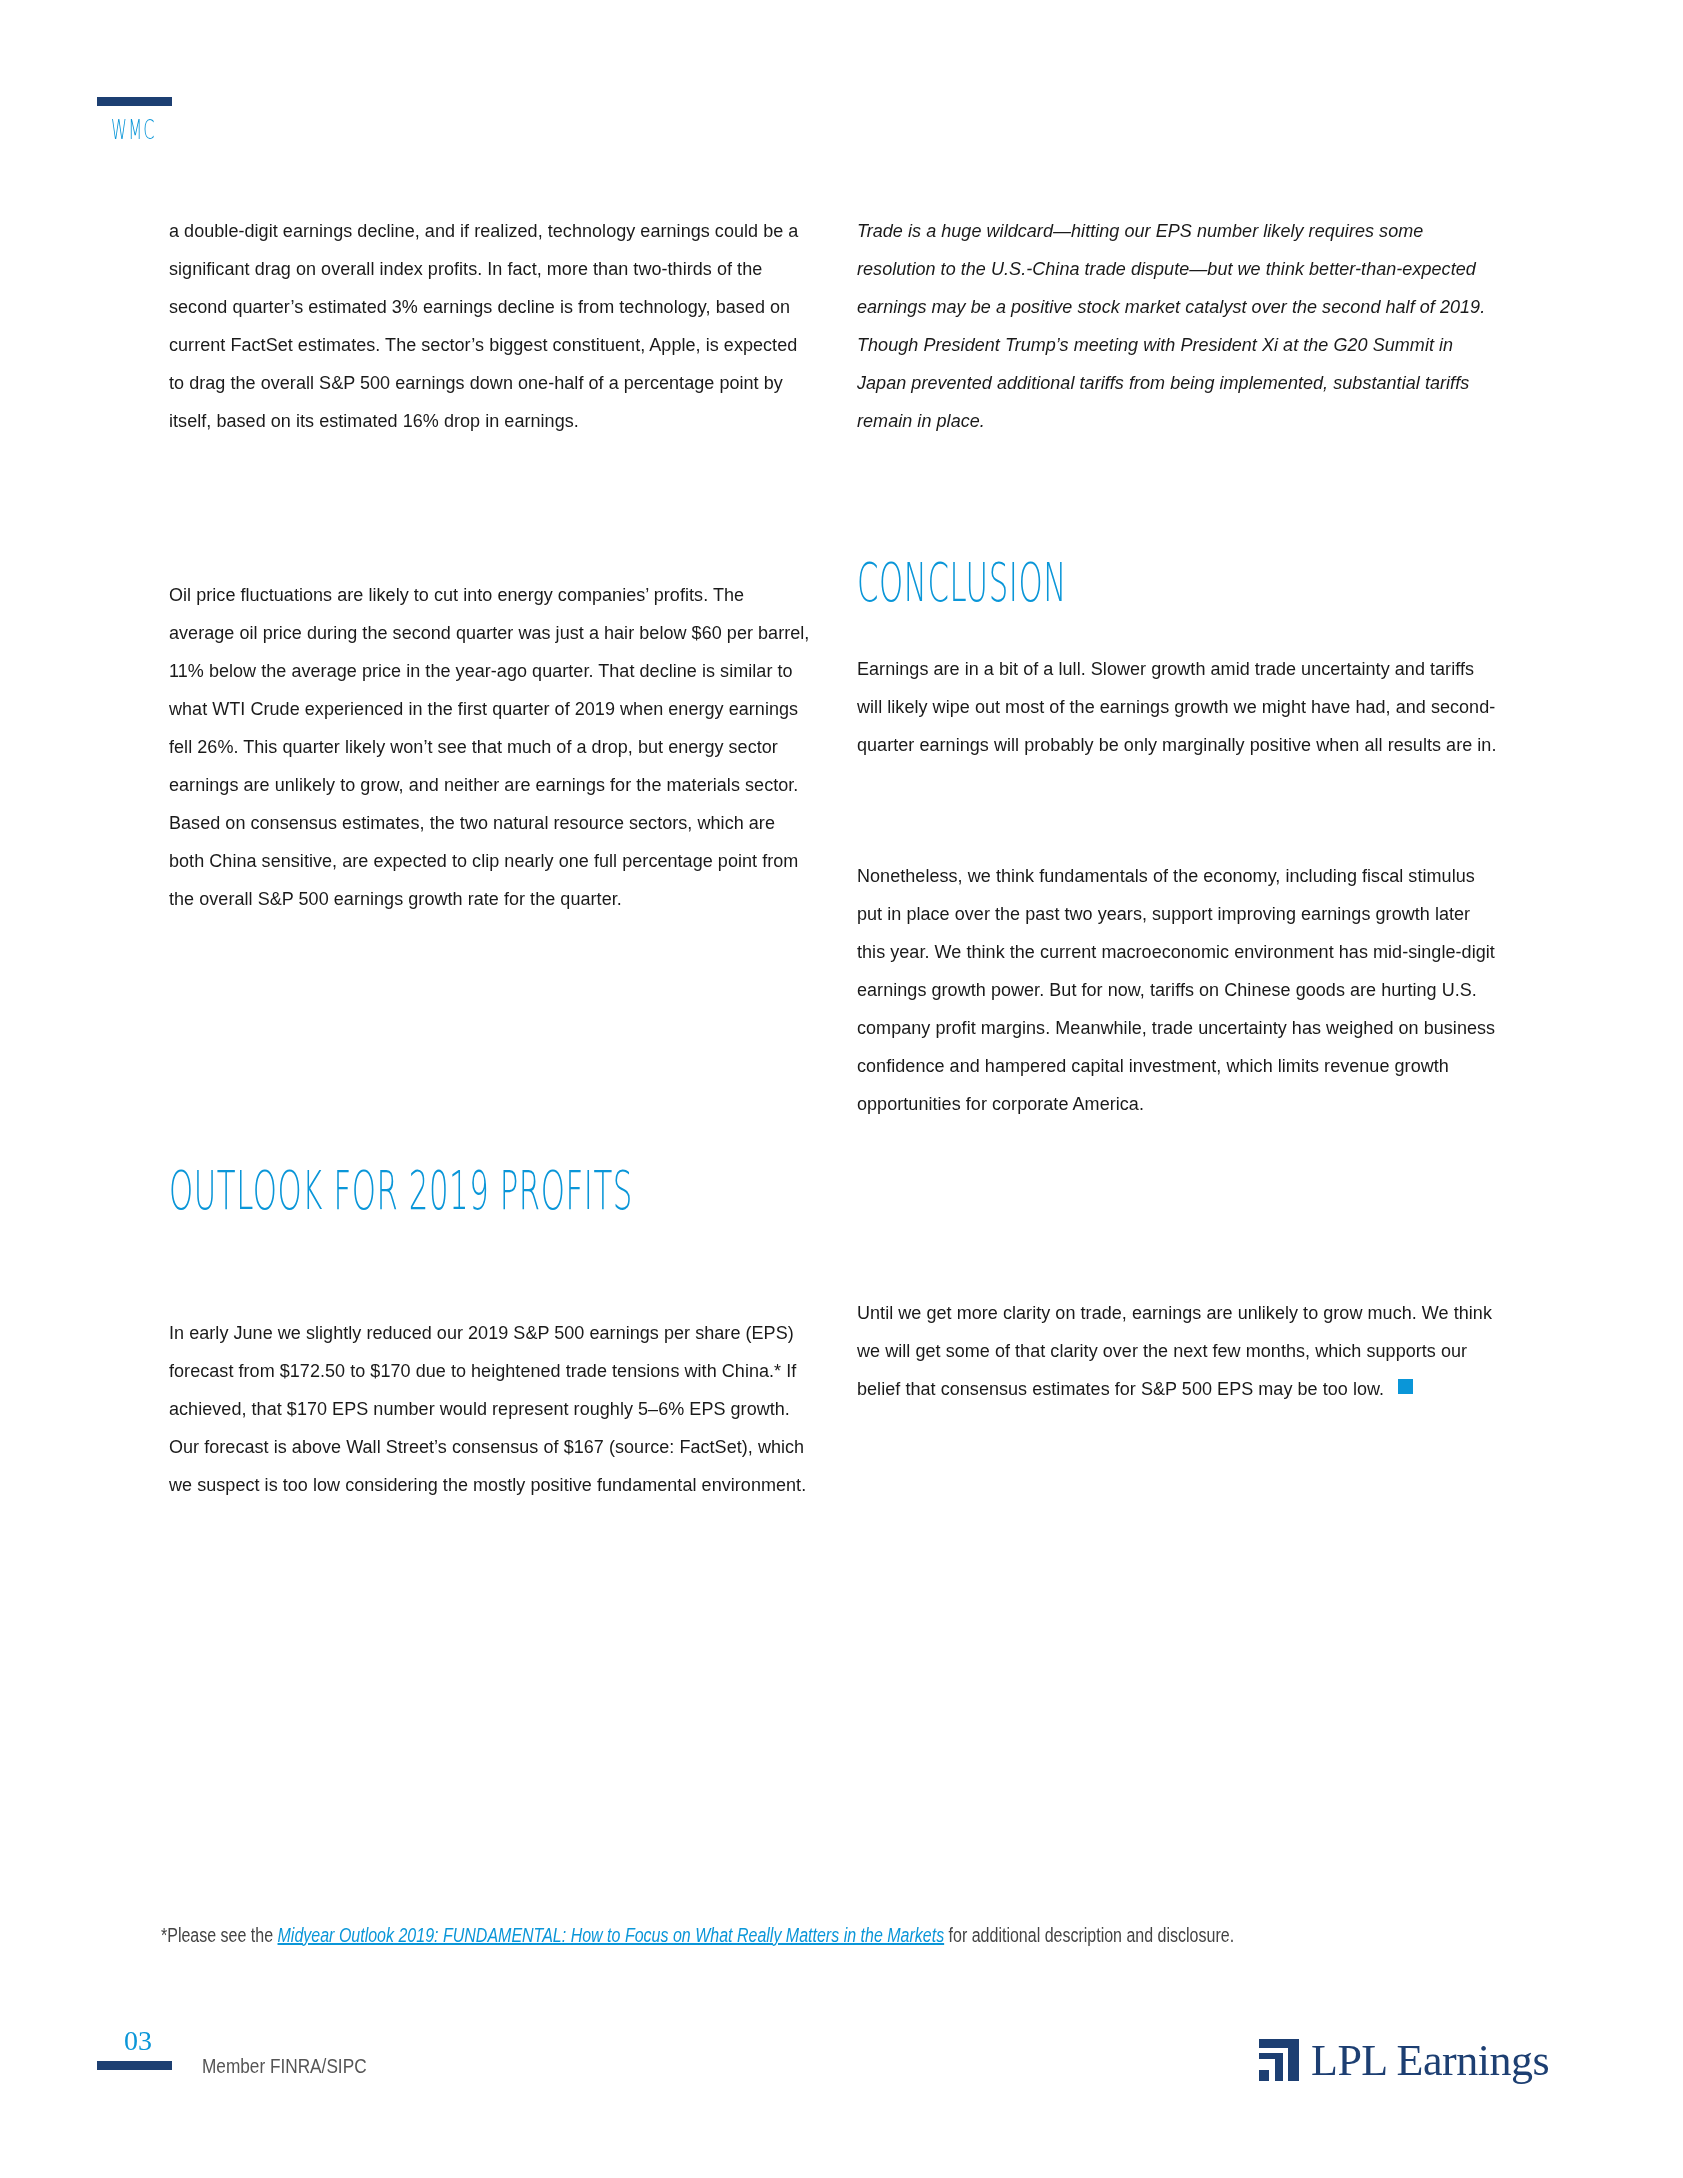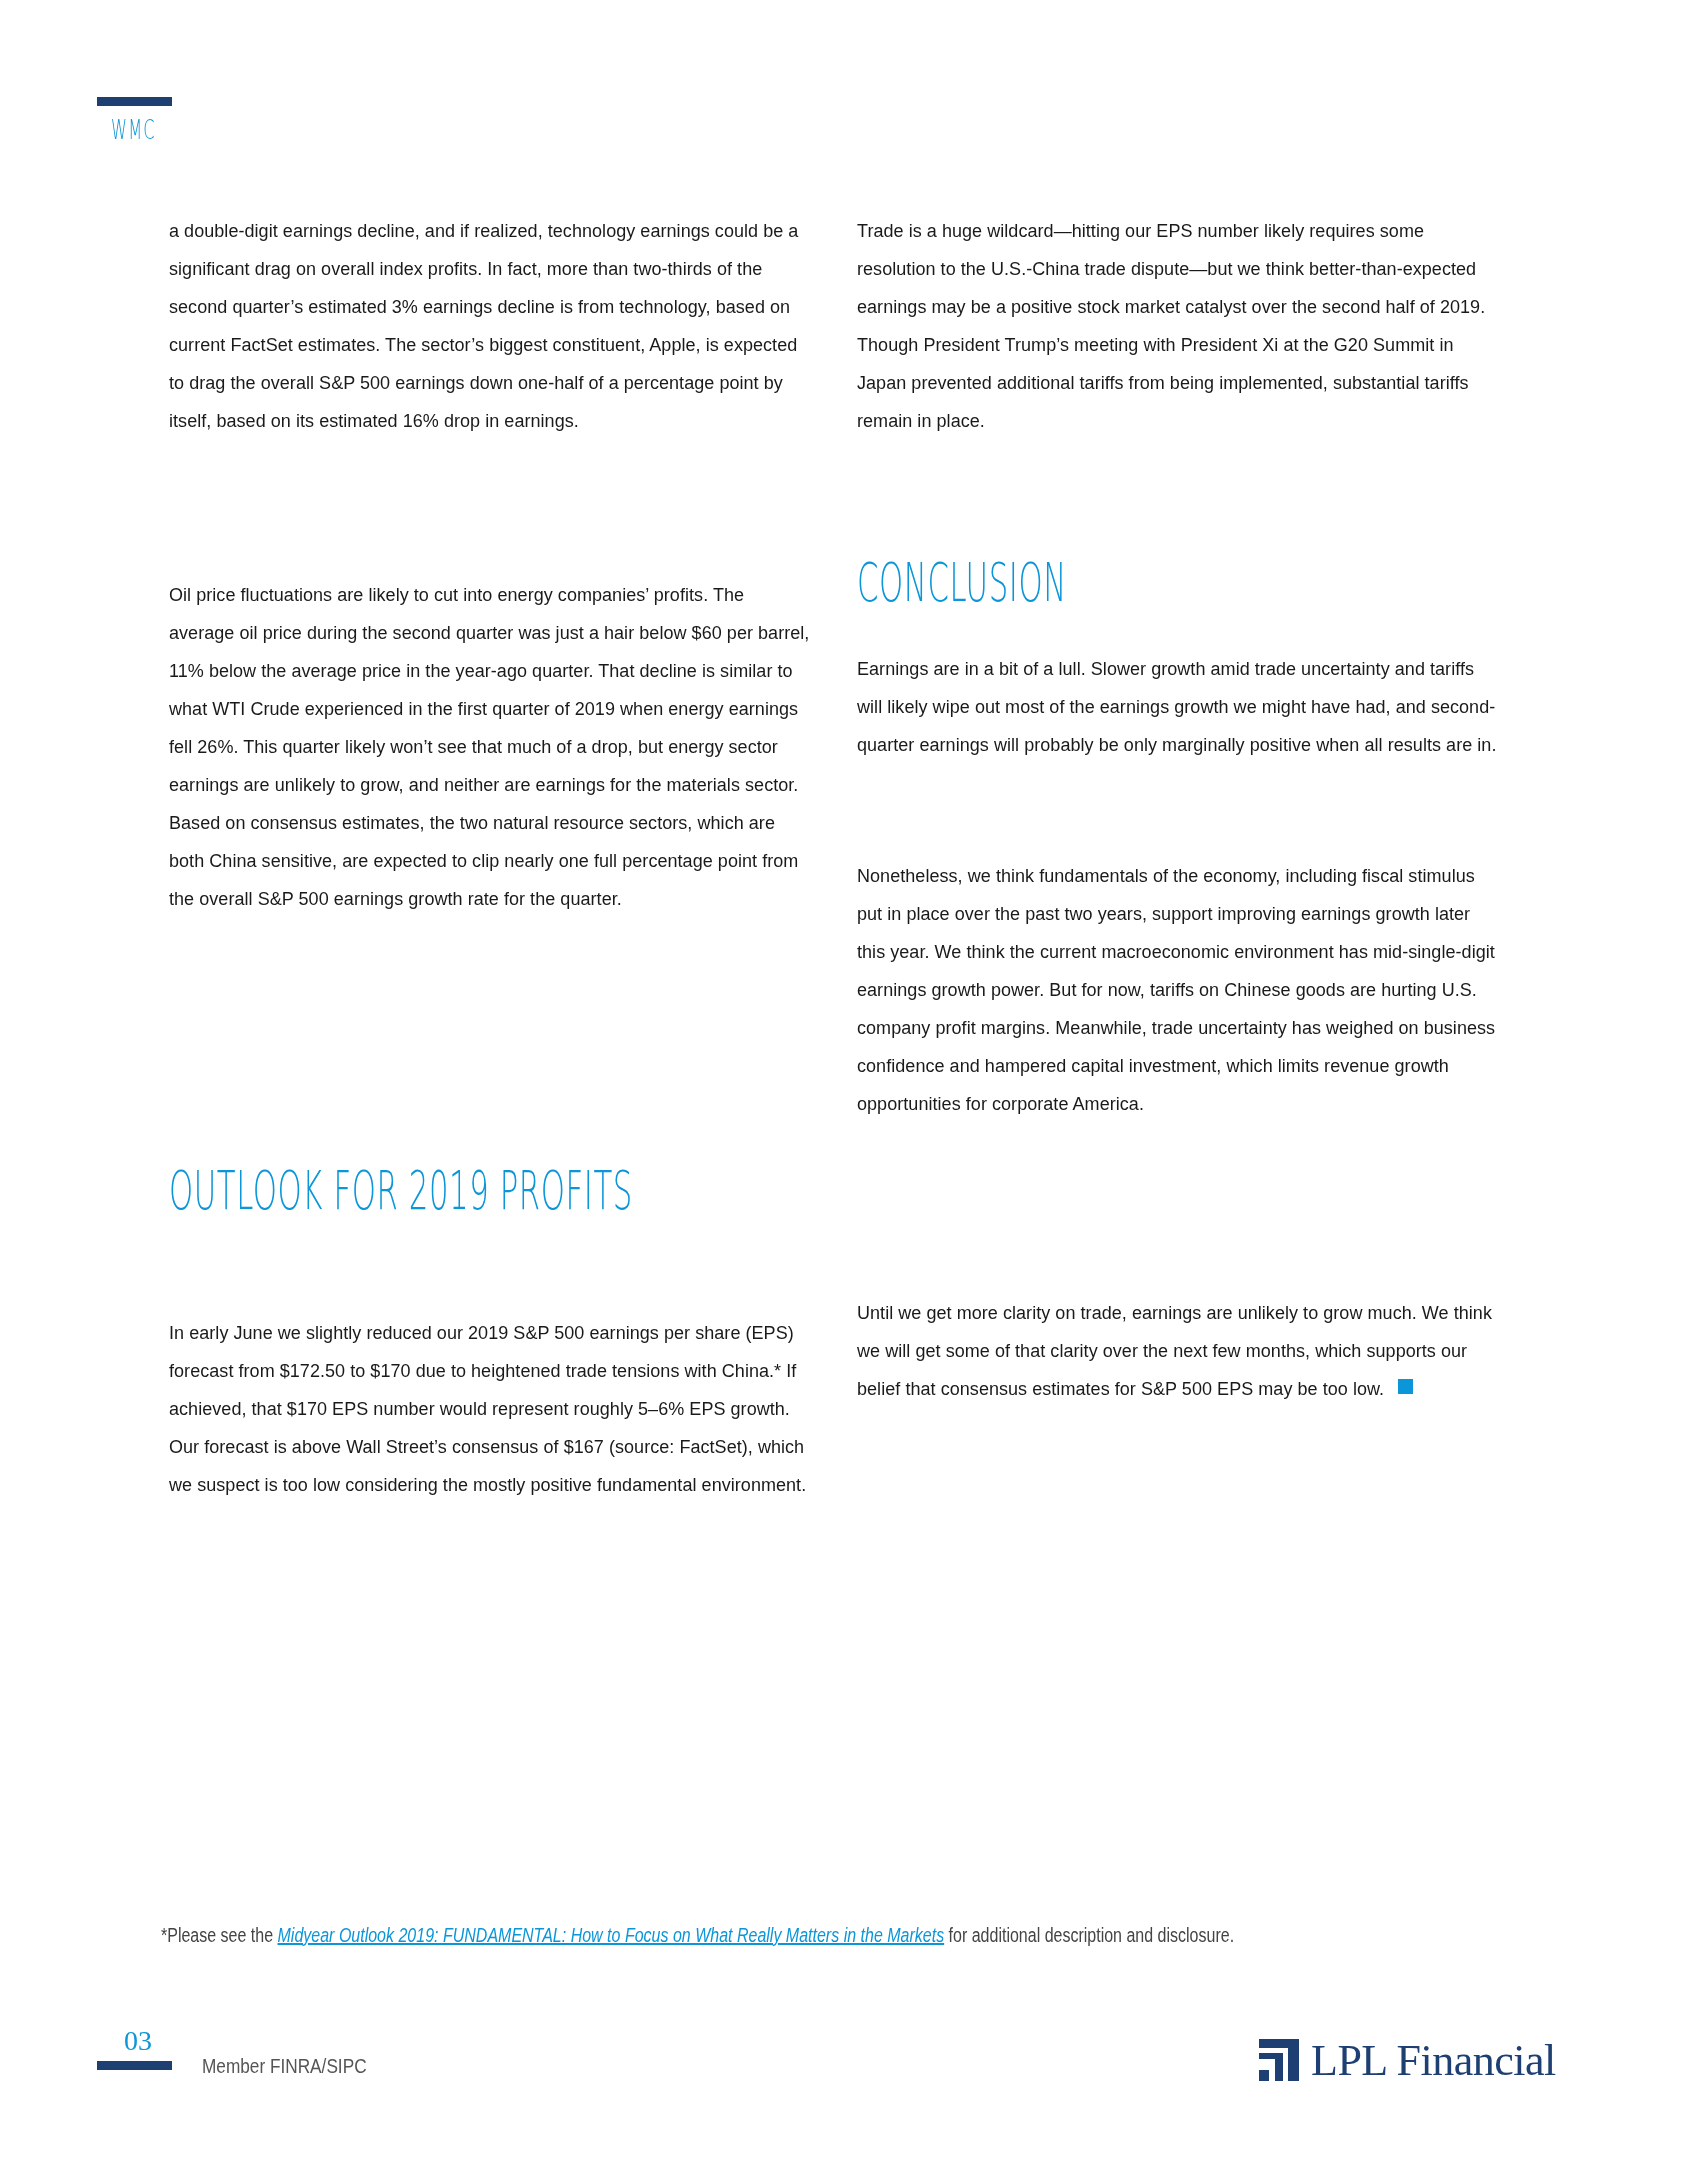--- a/index.html
+++ b/index.html
@@ -40,21 +40,21 @@
 <div class="col left" style="top:576px;">
   <p class="para">Oil price fluctuations are likely to cut into energy companies’ profits. The average oil price during the second quarter was just a hair below $60 per barrel, 11% below the average price in the year-ago quarter. That decline is similar to what WTI Crude experienced in the first quarter of 2019 when energy earnings fell 26%. This quarter likely won’t see that much of a drop, but energy sector earnings are unlikely to grow, and neither are earnings for the materials sector. Based on consensus estimates, the two natural resource sectors, which are both China sensitive, are expected to clip nearly one full percentage point from the overall S&amp;P 500 earnings growth rate for the quarter.</p>
 </div>
 <div class="col left" style="top:1160px;">
   <h2 class="heading">OUTLOOK FOR 2019 PROFITS</h2>
 </div>
 <div class="col left" style="top:1314px;">
   <p class="para">In early June we slightly reduced our 2019 S&amp;P 500 earnings per share (EPS) forecast from $172.50 to $170 due to heightened trade tensions with China.* If achieved, that $170 EPS number would represent roughly 5–6% EPS growth. Our forecast is above Wall Street’s consensus of $167 (source: FactSet), which we suspect is too low considering the mostly positive fundamental environment.</p>
 </div>
 
-<div class="col right" style="top:212px;">
+<div class="col right" style="top:212px;font-style:italic;">
   <p class="para">Trade is a huge wildcard—hitting our EPS number likely requires some resolution to the U.S.-China trade dispute—but we think better-than-expected earnings may be a positive stock market catalyst over the second half of 2019. Though President Trump’s meeting with President Xi at the G20 Summit in Japan prevented additional tariffs from being implemented, substantial tariffs remain in place.</p>
 </div>
 <div class="col right" style="top:552px;">
   <h2 class="heading">CONCLUSION</h2>
 </div>
 <div class="col right" style="top:650px;">
   <p class="para">Earnings are in a bit of a lull. Slower growth amid trade uncertainty and tariffs will likely wipe out most of the earnings growth we might have had, and second-quarter earnings will probably be only marginally positive when all results are in.</p>
 </div>
 <div class="col right" style="top:857px;">
   <p class="para">Nonetheless, we think fundamentals of the economy, including fiscal stimulus put in place over the past two years, support improving earnings growth later this year. We think the current macroeconomic environment has mid-single-digit earnings growth power. But for now, tariffs on Chinese goods are hurting U.S. company profit margins. Meanwhile, trade uncertainty has weighed on business confidence and hampered capital investment, which limits revenue growth opportunities for corporate America.</p>
@@ -72,15 +72,15 @@
 <div class="member">Member FINRA/SIPC</div>
 
 <div class="logo">
   <svg width="40" height="42" viewBox="0 0 40 42">
     <rect x="0" y="0" width="40" height="9" fill="#1d3f72"></rect>
     <rect x="29" y="0" width="11" height="42" fill="#1d3f72"></rect>
     <rect x="0" y="14" width="24" height="6" fill="#1d3f72"></rect>
     <rect x="16" y="14" width="8" height="28" fill="#1d3f72"></rect>
     <rect x="0" y="31" width="10" height="11" fill="#1d3f72"></rect>
   </svg>
-  <span class="logo-text">LPL Financial</span>
+  <span class="logo-text">LPL Earnings</span>
 </div>
 
 
 </body></html>

